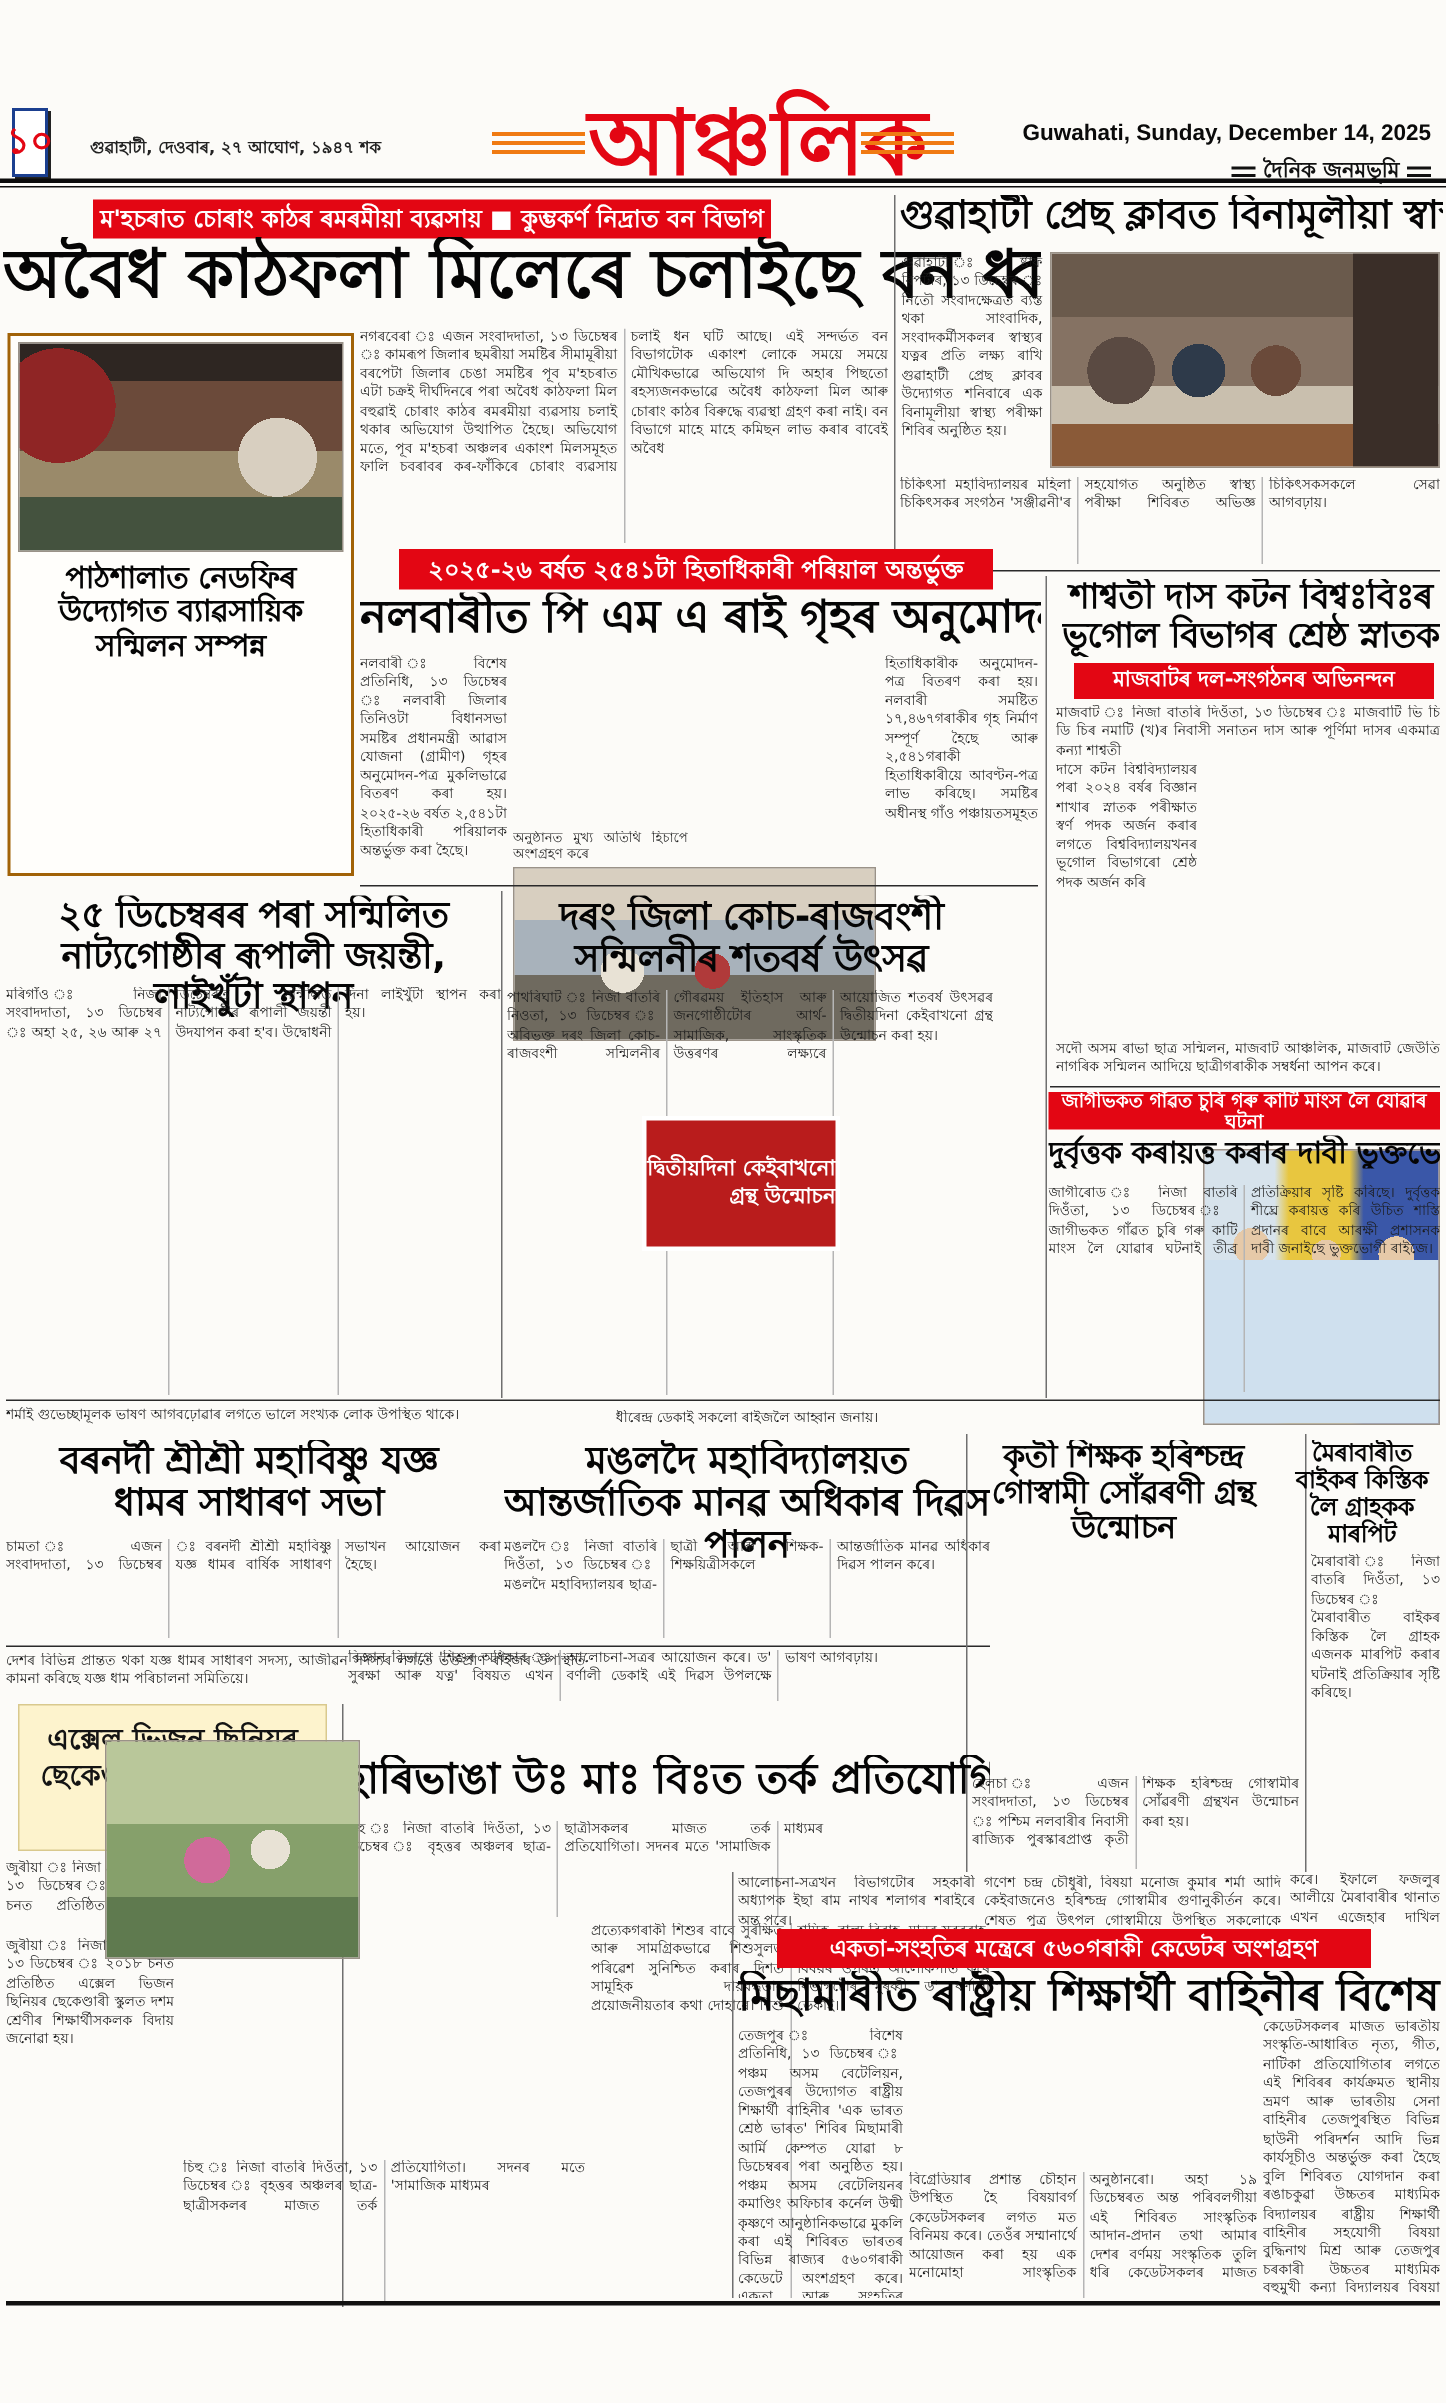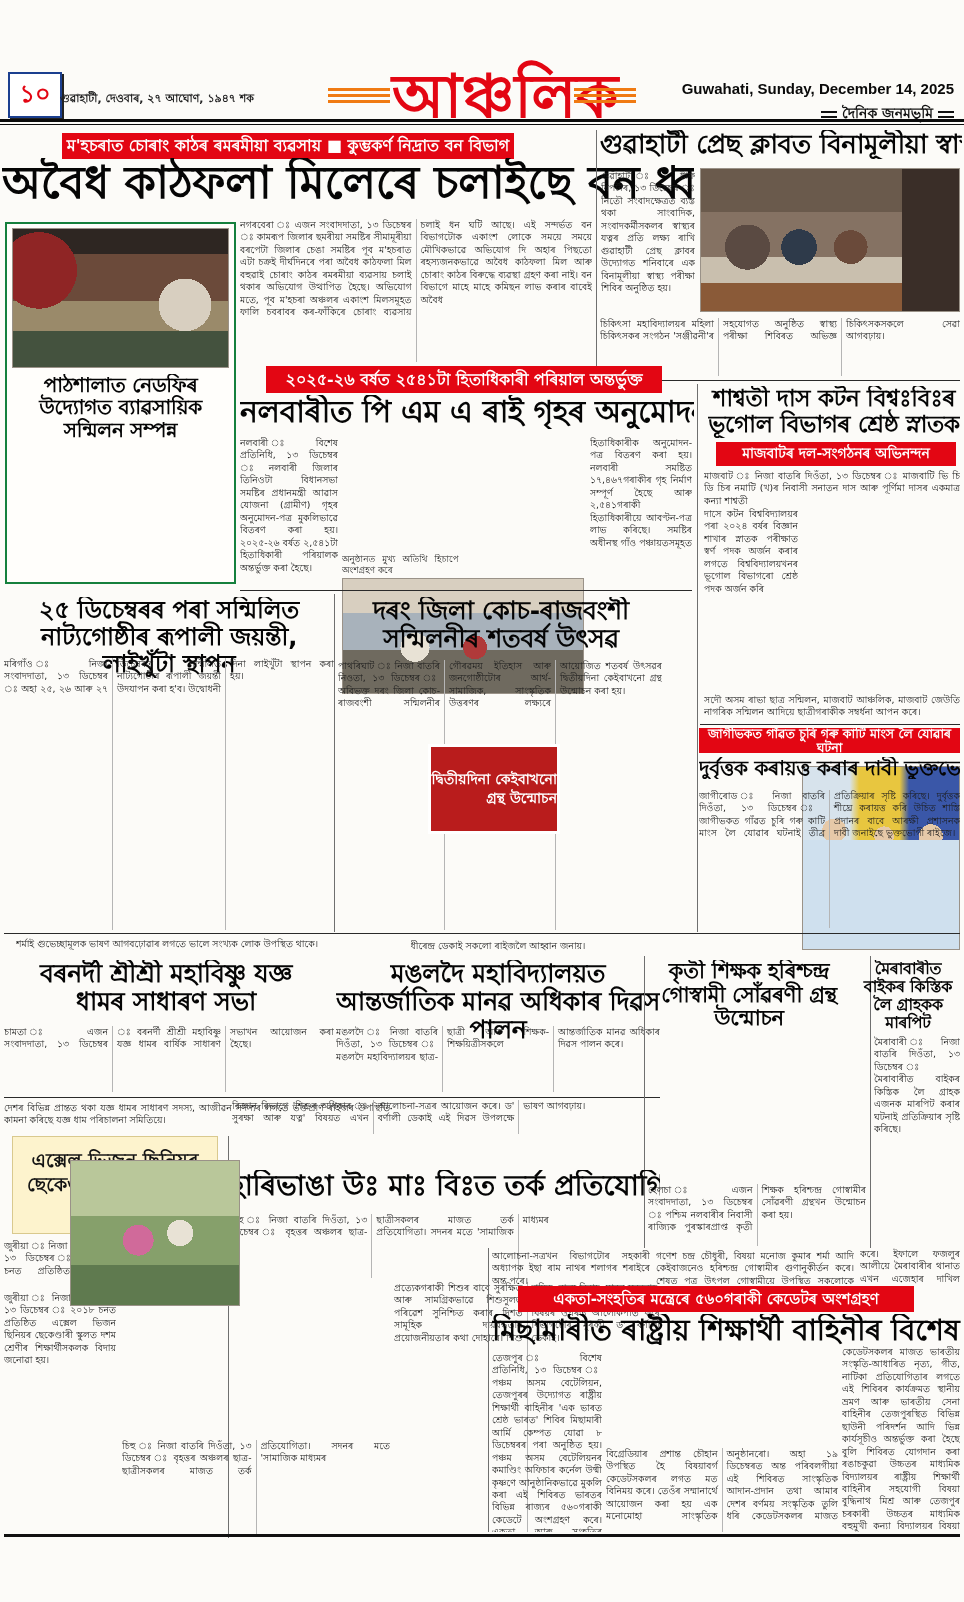--- a/index.html
+++ b/index.html
@@ -44,28 +44,28 @@
   .redbox-inset {
     background:#b91c1c; color:#fff; font-weight:bold; text-align:right;
     display:flex; align-items:center; justify-content:center;
     border:3px solid #fff; line-height:1.35; z-index:5;
   }
   .yellow-box {
     background:#fdf3cd; border:1px solid #d9c98e; text-align:center;
     font-weight:bold; color:#141414; display:flex; align-items:center; justify-content:center;
     line-height:1.25; padding:4px;
   }
-  .nedfi-box { border:2px solid #15803d; background:#fffefb; }
+  .nedfi-box { border:2px solid #a16207; background:#fffefb; }
 </style>
 </head>
 <body>
 
 <div class="page">
 
-  <div class="abs pn-box" style="left:8px; top:72px; width:54px; height:46px;">১০</div>
+  <div class="abs pn-box" style="left:8px; top:72px; width:24px; height:46px;">১০</div>
   <div class="abs" style="left:60px; top:90px; font-size:11px; font-weight:bold; color:#222;">গুৱাহাটী, দেওবাৰ, ২৭ আঘোণ, ১৯৪৭ শক</div>
 
   <div class="abs triline" style="left:328px; top:88px; width:62px;"></div>
   <div class="abs masthead-txt" style="left:392px; top:66px; width:180px;">আঞ্চলিক</div>
   <div class="abs triline" style="left:574px; top:88px; width:62px;"></div>
 
   <div class="abs" style="right:10px; top:80px; font-size:15px; font-weight:bold; font-family:'Liberation Sans',sans-serif; color:#0a0a0a; text-align:right;">Guwahati, Sunday, December 14, 2025</div>
   <div class="abs paper-name" style="right:10px; top:102px;">
     <span class="eq"></span>
     <span>দৈনিক জনমভূমি</span>
@@ -134,21 +134,21 @@
   <div class="abs hl" style="left:340px; top:597px; width:322px; font-size:25px;">দৰং জিলা কোচ-ৰাজবংশী সন্মিলনীৰ শতবৰ্ষ উৎসৱ</div>
   <div class="abs bt c3" style="left:338px; top:660px; width:324px; height:270px;">পাথৰিঘাট ঃ নিজা বাতৰি নিওতা, ১৩ ডিচেম্বৰ ঃ অবিভক্ত দৰং জিলা কোচ-ৰাজবংশী সন্মিলনীৰ গৌৰৱময় ইতিহাস আৰু জনগোষ্ঠীটোৰ আৰ্থ-সামাজিক, সাংস্কৃতিক উত্তৰণৰ লক্ষ্যৰে আয়োজিত শতবৰ্ষ উৎসৱৰ দ্বিতীয়দিনা কেইবাখনো গ্ৰন্থ উন্মোচন কৰা হয়।</div>
   <div class="abs redbox-inset" style="left:428px; top:744px; width:132px; height:90px; font-size:14px;">দ্বিতীয়দিনা কেইবাখনো গ্ৰন্থ উন্মোচন</div>
 
   <div class="abs kicker" style="left:699px; top:728px; width:261px; height:25px; font-size:12.5px;">জাগীভকত গাঁৱত চুৰি গৰু কাটি মাংস লৈ যোৱাৰ ঘটনা</div>
   <div class="abs hl one" style="left:699px; top:757px; width:261px; font-size:20px;">দুৰ্বৃত্তক কৰায়ত্ত কৰাৰ দাবী ভুক্তভোগীৰ</div>
   <div class="abs bt c2" style="left:699px; top:790px; width:261px; height:138px;">জাগীৰোড ঃ নিজা বাতৰি দিওঁতা, ১৩ ডিচেম্বৰ ঃ জাগীভকত গাঁৱত চুৰি গৰু কাটি মাংস লৈ যোৱাৰ ঘটনাই তীব্ৰ প্ৰতিক্ৰিয়াৰ সৃষ্টি কৰিছে। দুৰ্বৃত্তক শীঘ্ৰে কৰায়ত্ত কৰি উচিত শাস্তি প্ৰদানৰ বাবে আৰক্ষী প্ৰশাসনক দাবী জনাইছে ভুক্তভোগী ৰাইজে।</div>
 
   <div class="abs hr1" style="left:4px; top:933px; width:956px;"></div>
 
-  <div class="abs bt" style="left:4px; top:938px; width:330px; height:20px;margin-left:12px;">শৰ্মাই গুভেচ্ছামূলক ভাষণ আগবঢ়োৱাৰ লগতে ভালে সংখ্যক লোক উপস্থিত থাকে।</div>
+  <div class="abs bt" style="left:4px; top:938px; width:330px; height:20px;">শৰ্মাই গুভেচ্ছামূলক ভাষণ আগবঢ়োৱাৰ লগতে ভালে সংখ্যক লোক উপস্থিত থাকে।</div>
   <div class="abs hl" style="left:20px; top:960px; width:292px; font-size:25px;">বৰনৰ্দী শ্ৰীশ্ৰী মহাবিষ্ণু যজ্ঞ ধামৰ সাধাৰণ সভা</div>
   <div class="abs bt c3" style="left:4px; top:1026px; width:330px; height:66px;">চামতা ঃ এজন সংবাদদাতা, ১৩ ডিচেম্বৰ ঃ বৰনৰ্দী শ্ৰীশ্ৰী মহাবিষ্ণু যজ্ঞ ধামৰ বাৰ্ষিক সাধাৰণ সভাখন আয়োজন কৰা হৈছে।</div>
 
   <div class="abs bt" style="left:336px; top:940px; width:324px; height:16px; text-align:center;">ধীৰেন্দ্ৰ ডেকাই সকলো ৰাইজলৈ আহ্বান জনায়।</div>
   <div class="abs hl" style="left:336px; top:960px; width:324px; font-size:25px;">মঙলদৈ মহাবিদ্যালয়ত আন্তৰ্জাতিক মানৱ অধিকাৰ দিৱস পালন</div>
   <div class="abs bt c3" style="left:336px; top:1026px; width:324px; height:66px;">মঙলদৈ ঃ নিজা বাতৰি দিওঁতা, ১৩ ডিচেম্বৰ ঃ মঙলদৈ মহাবিদ্যালয়ৰ ছাত্ৰ-ছাত্ৰী আৰু শিক্ষক-শিক্ষয়িত্ৰীসকলে আন্তৰ্জাতিক মানৱ অধিকাৰ দিৱস পালন কৰে।</div>
 
   <div class="abs hr1" style="left:4px; top:1097px; width:656px;"></div>
 
   <div class="abs vr" style="left:644px; top:956px; height:292px;"></div>

